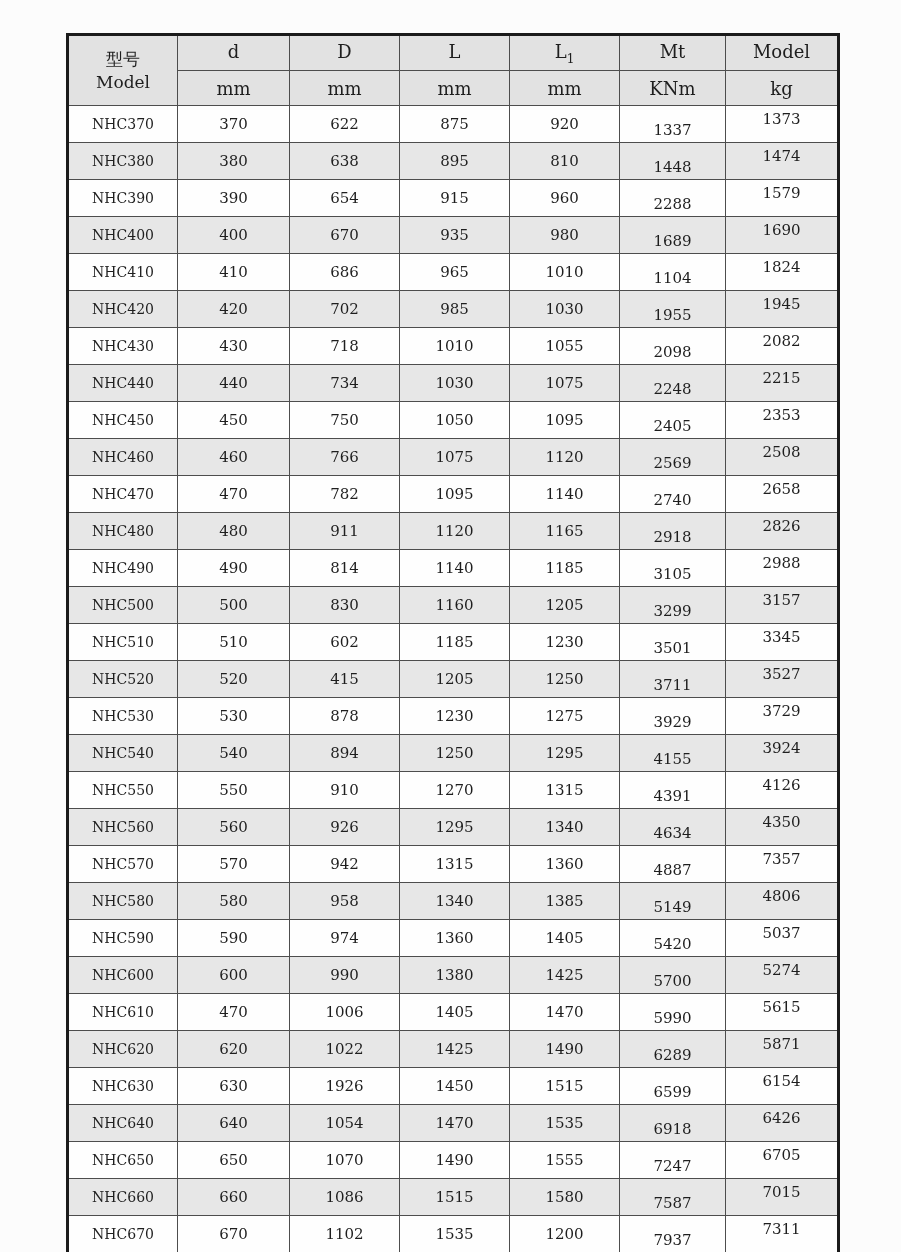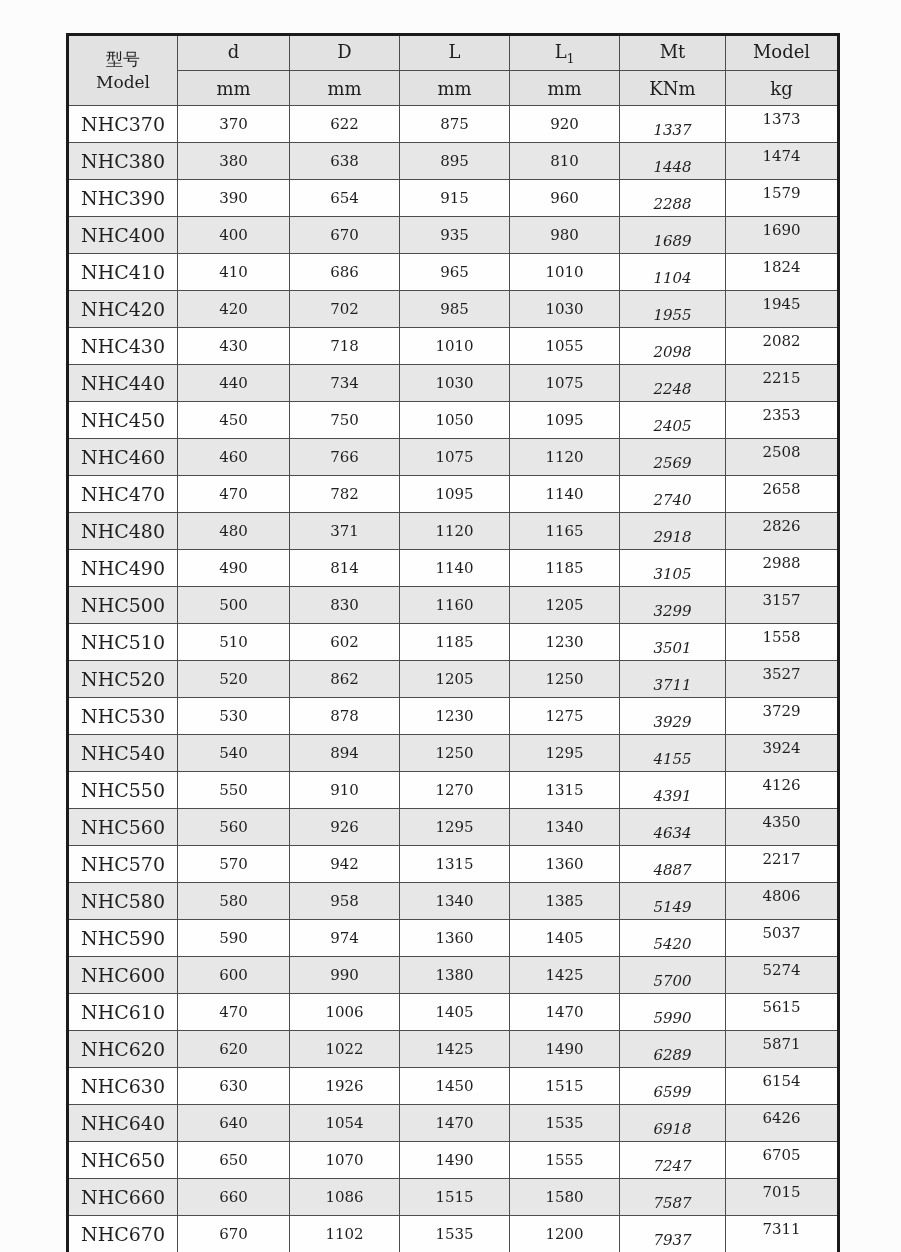--- a/index.html
+++ b/index.html
@@ -52,27 +52,26 @@
   }
   .spec-table tbody td {
     font-size: 15px;
     height: 32px;
     background: #fefefe;
   }
   .spec-table tbody tr:nth-child(even) td {
     background: var(--row-alt, #e7e7e7);
   }
   .spec-table tbody td.model {
-    font-size: 19px;
+    font-size: 14px;
   }
   
   .spec-table tbody td.mt {
     vertical-align: bottom;
     padding-bottom: 3px;
-    font-style: italic;
   }
   .spec-table tbody td.mass {
     vertical-align: top;
     padding-top: 4px;
   }
   
   col.c-model { width: 110px; }
   col.c-d     { width: 112px; }
   col.c-D     { width: 110px; }
   col.c-L     { width: 110px; }
@@ -212,21 +211,21 @@
           <td>470</td>
           <td>782</td>
           <td>1095</td>
           <td>1140</td>
           <td class="mt">2740</td>
           <td class="mass">2658</td>
         </tr>
         <tr>
           <td class="model">NHC480</td>
           <td>480</td>
-          <td>371</td>
+          <td>911</td>
           <td>1120</td>
           <td>1165</td>
           <td class="mt">2918</td>
           <td class="mass">2826</td>
         </tr>
         <tr>
           <td class="model">NHC490</td>
           <td>490</td>
           <td>814</td>
           <td>1140</td>
@@ -243,26 +242,26 @@
           <td class="mt">3299</td>
           <td class="mass">3157</td>
         </tr>
         <tr>
           <td class="model">NHC510</td>
           <td>510</td>
           <td>602</td>
           <td>1185</td>
           <td>1230</td>
           <td class="mt">3501</td>
-          <td class="mass">1558</td>
+          <td class="mass">3345</td>
         </tr>
         <tr>
           <td class="model">NHC520</td>
           <td>520</td>
-          <td>862</td>
+          <td>415</td>
           <td>1205</td>
           <td>1250</td>
           <td class="mt">3711</td>
           <td class="mass">3527</td>
         </tr>
         <tr>
           <td class="model">NHC530</td>
           <td>530</td>
           <td>878</td>
           <td>1230</td>
@@ -297,21 +296,21 @@
           <td class="mt">4634</td>
           <td class="mass">4350</td>
         </tr>
         <tr>
           <td class="model">NHC570</td>
           <td>570</td>
           <td>942</td>
           <td>1315</td>
           <td>1360</td>
           <td class="mt">4887</td>
-          <td class="mass">2217</td>
+          <td class="mass">7357</td>
         </tr>
         <tr>
           <td class="model">NHC580</td>
           <td>580</td>
           <td>958</td>
           <td>1340</td>
           <td>1385</td>
           <td class="mt">5149</td>
           <td class="mass">4806</td>
         </tr>

